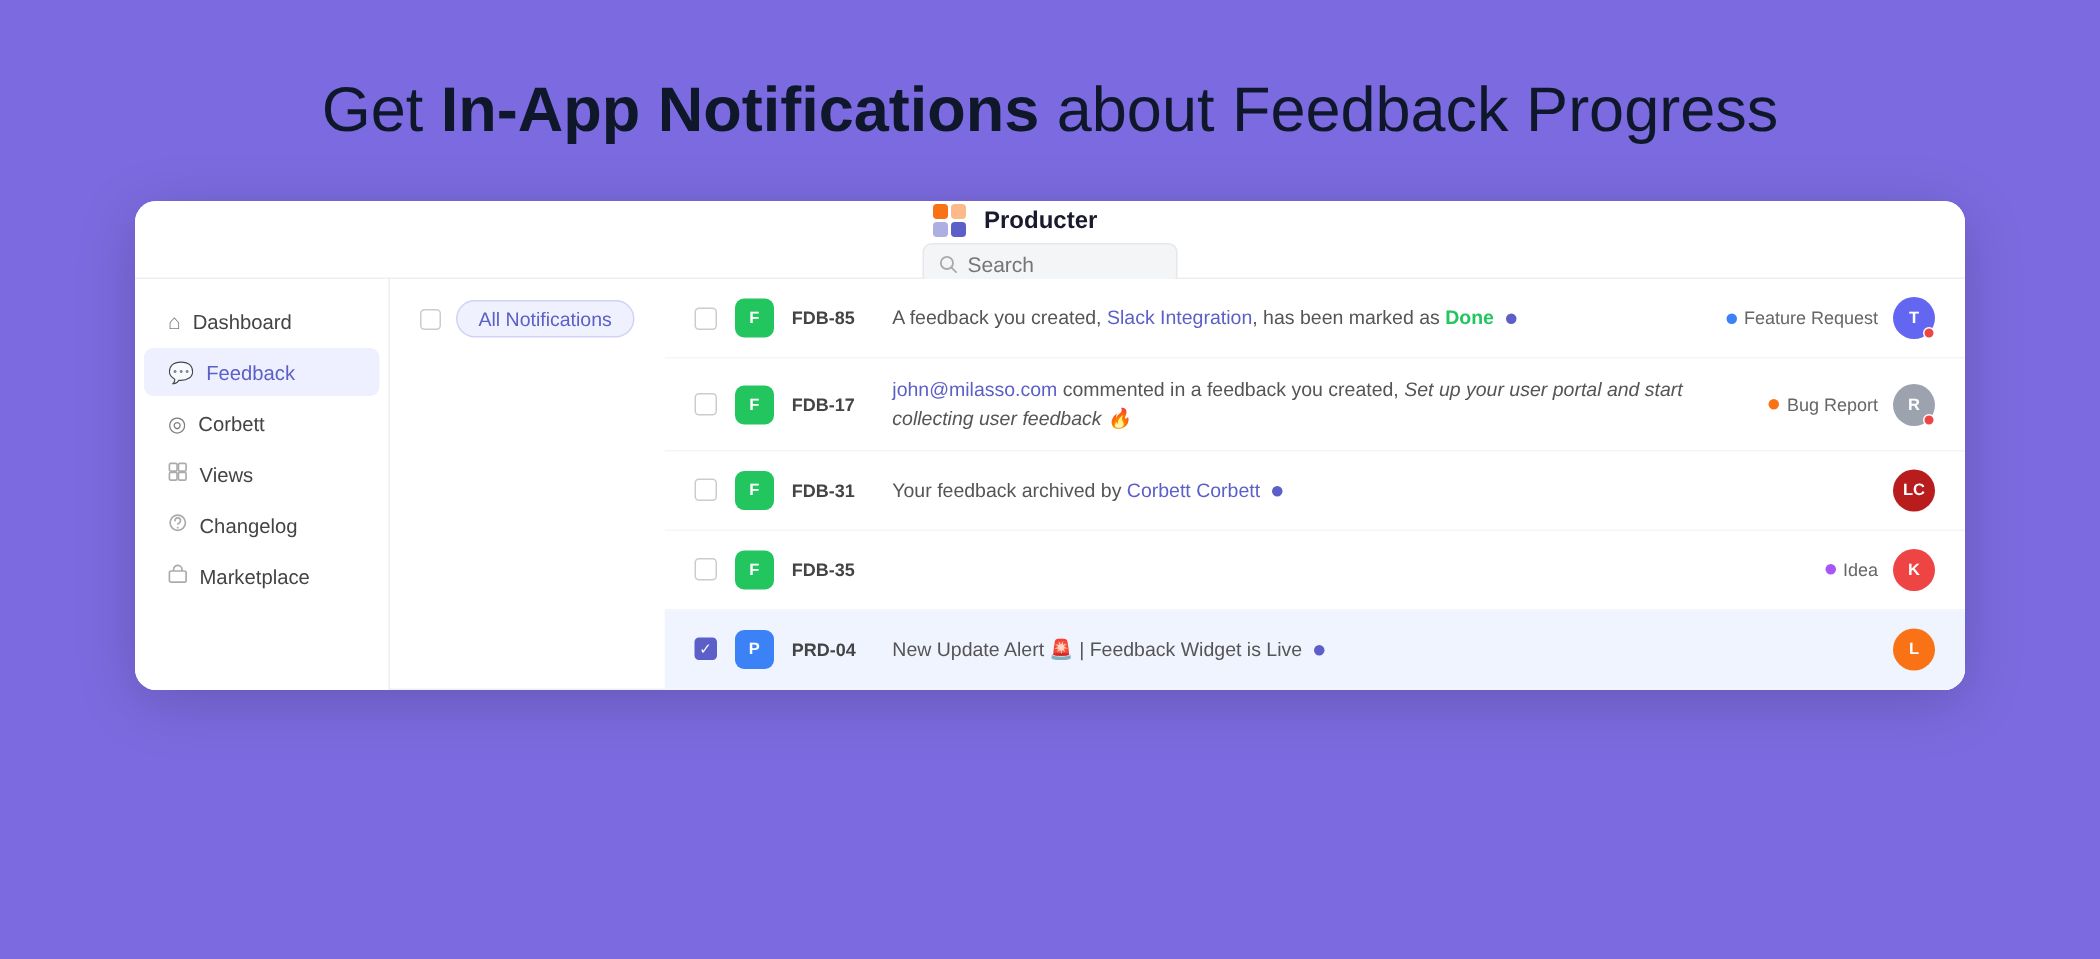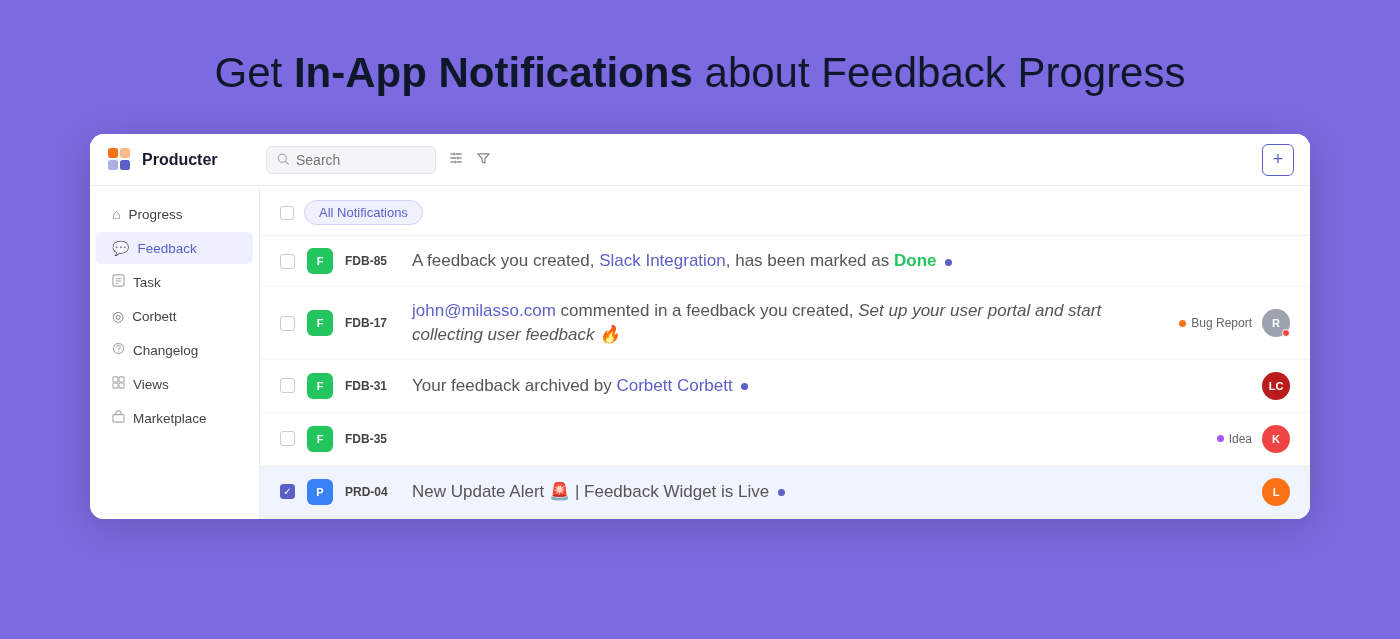--- a/index.html
+++ b/index.html
@@ -39,20 +39,21 @@
     }
 
     
     .top-bar {
       background: #fff;
       display: flex;
       align-items: center;
       padding: 0 16px;
       height: 52px;
       border-bottom: 1px solid #eee;
+      flex-direction: column;
     }
     .logo-area {
       display: flex;
       align-items: center;
       gap: 8px;
       width: 160px;
     }
     .logo-icon {
       width: 28px;
       height: 28px;
@@ -134,21 +135,21 @@
       margin: 0 6px;
     }
     .sidebar-item.active { background: #eef0ff; color: #5b5fc7; font-weight: 500; }
     .sidebar-icon { font-size: 14px; opacity: 0.7; }
 
     
     .content {
       flex: 1;
       background: #fff;
       display: flex;
-      flex-direction: column;
+      flex-direction: row;
       justify-content: center;
     }
     .content-header {
       padding: 14px 20px 10px;
       border-bottom: 1px solid #f0f0f0;
     }
     .all-notifications-tab {
       display: inline-flex;
       align-items: center;
       gap: 6px;
@@ -216,21 +217,21 @@
     .badge-blue { background: #3b82f6; }
     .notif-id {
       font-size: 12px;
       font-weight: 600;
       color: #444;
       width: 55px;
       flex-shrink: 0;
     }
     .notif-text {
       flex: 1;
-      font-size: 17px;
+      font-size: 13px;
       color: #555;
       line-height: 1.4;
     }
     .notif-text a, .notif-text .link {
       color: #5b5fc7;
       text-decoration: none;
       font-weight: 500;
     }
     .notif-text .done-badge {
       color: #22c55e;
@@ -343,65 +344,54 @@
     </div>
 
     <div class="plus-btn">+</div>
   </div>
 
   <div class="main-layout">
 
     <nav class="sidebar">
       <div class="sidebar-item">
         <span class="sidebar-icon">⌂</span>
-        <span>Progress</span>
+        <span>Dashboard</span>
       </div>
       <div class="sidebar-item active">
         <span class="sidebar-icon">💬</span>
         <span>Feedback</span>
       </div>
       <div class="sidebar-item">
-        <span class="sidebar-icon">
-          <svg width="13" height="13" viewBox="0 0 14 14" fill="none">
-              <rect x="1" y="1" width="12" height="12" rx="2" stroke="#888" stroke-width="1.3"></rect>
-              <line x1="4" y1="5" x2="10" y2="5" stroke="#888" stroke-width="1.1"></line>
-              <line x1="4" y1="7.5" x2="10" y2="7.5" stroke="#888" stroke-width="1.1"></line>
-              <line x1="4" y1="10" x2="7" y2="10" stroke="#888" stroke-width="1.1"></line>
-            </svg>
-        </span>
-        <span>Task</span>
-      </div>
-      <div class="sidebar-item">
         <span class="sidebar-icon">◎</span>
         <span>Corbett</span>
-      </div>
-      <div class="sidebar-item">
-        <span class="sidebar-icon">
-          <svg width="13" height="13" viewBox="0 0 14 14" fill="none">
-              <circle cx="7" cy="7" r="5.5" stroke="#888" stroke-width="1.2"></circle>
-              <path d="M5 5.5c0-1.1.9-2 2-2s2 .9 2 2c0 1.2-2 2.5-2 2.5" stroke="#888" stroke-width="1.2" stroke-linecap="round"></path>
-              <circle cx="7" cy="10.5" r="0.7" fill="#888"></circle>
-            </svg>
-        </span>
-        <span>Changelog</span>
       </div>
       <div class="sidebar-item">
         <span class="sidebar-icon">
           <svg width="13" height="13" viewBox="0 0 14 14" fill="none">
               <rect x="1" y="1" width="5.5" height="5.5" rx="1" stroke="#888" stroke-width="1.2"></rect>
               <rect x="7.5" y="1" width="5.5" height="5.5" rx="1" stroke="#888" stroke-width="1.2"></rect>
               <rect x="1" y="7.5" width="5.5" height="5.5" rx="1" stroke="#888" stroke-width="1.2"></rect>
               <rect x="7.5" y="7.5" width="5.5" height="5.5" rx="1" stroke="#888" stroke-width="1.2"></rect>
             </svg>
         </span>
         <span>Views</span>
       </div>
       <div class="sidebar-item">
         <span class="sidebar-icon">
           <svg width="13" height="13" viewBox="0 0 14 14" fill="none">
+              <circle cx="7" cy="7" r="5.5" stroke="#888" stroke-width="1.2"></circle>
+              <path d="M5 5.5c0-1.1.9-2 2-2s2 .9 2 2c0 1.2-2 2.5-2 2.5" stroke="#888" stroke-width="1.2" stroke-linecap="round"></path>
+              <circle cx="7" cy="10.5" r="0.7" fill="#888"></circle>
+            </svg>
+        </span>
+        <span>Changelog</span>
+      </div>
+      <div class="sidebar-item">
+        <span class="sidebar-icon">
+          <svg width="13" height="13" viewBox="0 0 14 14" fill="none">
               <rect x="1" y="5" width="12" height="8" rx="1.2" stroke="#888" stroke-width="1.2"></rect>
               <path d="M4 5V4a3 3 0 016 0v1" stroke="#888" stroke-width="1.2"></path>
             </svg>
         </span>
         <span>Marketplace</span>
       </div>
     </nav>
 
     <div class="content">
 
@@ -416,20 +406,30 @@
 
       <div class="notification-list">
 
         <div class="notif-row">
           <div class="notif-checkbox"></div>
           <div class="notif-badge badge-green">F</div>
           <span class="notif-id">FDB-85</span>
           <span class="notif-text">
             A feedback you created, <span class="link">Slack Integration</span>, has been marked as <span class="done-badge">Done</span> <span class="dot"></span>
           </span>
+          <div class="notif-right">
+            <span class="tag-label">
+              <span class="tag-dot tag-dot-blue"></span>
+              <span>Feature Request</span>
+            </span>
+            <div class="avatar avatar-t">
+              T
+              <span class="avatar-dot"></span>
+            </div>
+          </div>
         </div>
 
         <div class="notif-row">
           <div class="notif-checkbox"></div>
           <div class="notif-badge badge-green">F</div>
           <span class="notif-id">FDB-17</span>
           <span class="notif-text">
             <span class="link">john@milasso.com</span> commented in a feedback you created, <em>Set up your user portal and start collecting user feedback 🔥</em>
           </span>
           <div class="notif-right">

